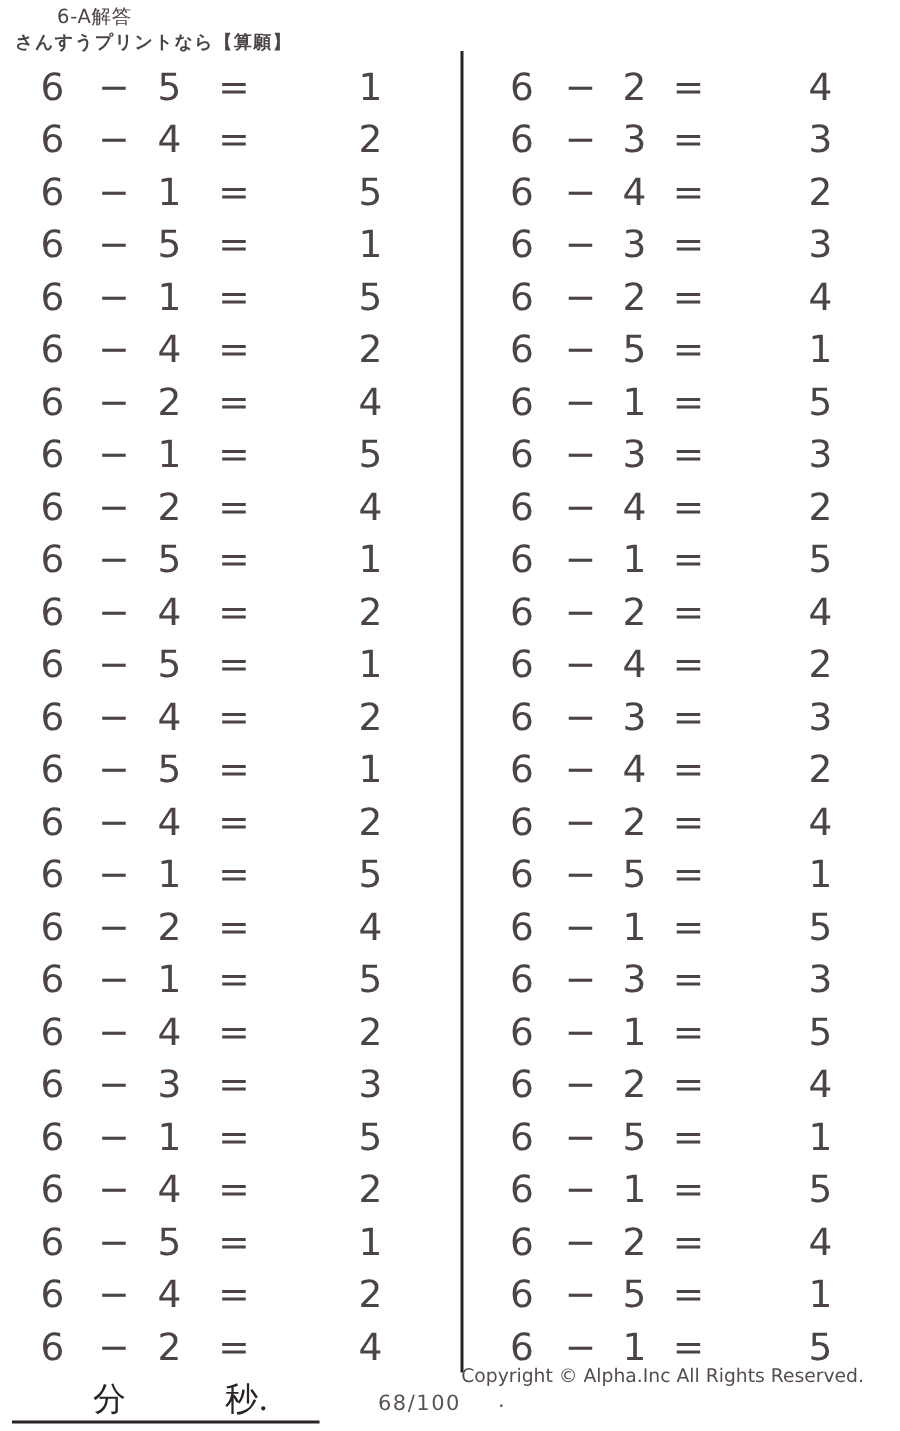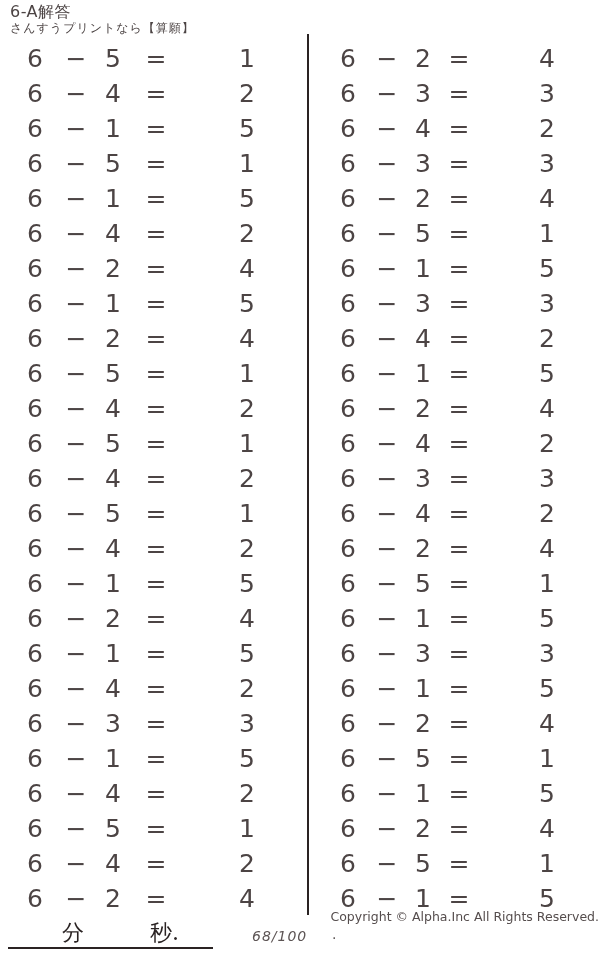--- a/index.html
+++ b/index.html
@@ -7,22 +7,22 @@
     width:600px; height:954px;
     background:#ffffff;
     font-family:"DejaVu Sans", sans-serif;
     position:relative;
     overflow:hidden;
   }
   .page { position:absolute; inset:0; }
 
   
   .header { position:absolute; left:10px; top:3px; color:#4c4444; }
-  .header .title    { font-size:16px; line-height:17px; letter-spacing:0.5px; }
-  .header .subtitle { font-size:12px; line-height:17px; letter-spacing:1px; }
+  .header .title    { font-size:13px; line-height:17px; letter-spacing:0.5px;margin-left:28px; }
+  .header .subtitle { font-size:12px; line-height:17px; letter-spacing:1px;font-weight:bold; }
 
   
   .divider {
     position:absolute; left:307px; top:34px;
     width:2px; height:881px; background:#2a2323;
   }
 
   
   .col { position:absolute; top:40px; }
   .col-left  { left:0;   width:307px; }
@@ -58,28 +58,28 @@
   }
   .time-min, .time-sec {
     position:absolute; top:18px;
     font-family:"DejaVu Serif","Liberation Serif",serif;
     font-size:22px; color:#2a2323;
   }
   .time-min { left:62px; }
   .time-sec { left:150px; }
   .page-number {
     position:absolute; left:252px; top:28px;
-    font-size:14px; color:#5c5454; letter-spacing:1px;font-style:italic;
+    font-size:14px; color:#5c5454; letter-spacing:1px;
   }
   .stray-dot {
     position:absolute; left:332px; top:26px;
     font-size:14px; color:#5c5454;
   }
   .copyright {
-    position:absolute; right:1px; top:8px;
+    position:absolute; right:24px; top:8px;
     text-align:right; color:#554d4d;
     font-size:12.5px; line-height:18px;
   }
 </style>
 </head>
 <body>
 
 <div class="page">
 
   <div class="header">

